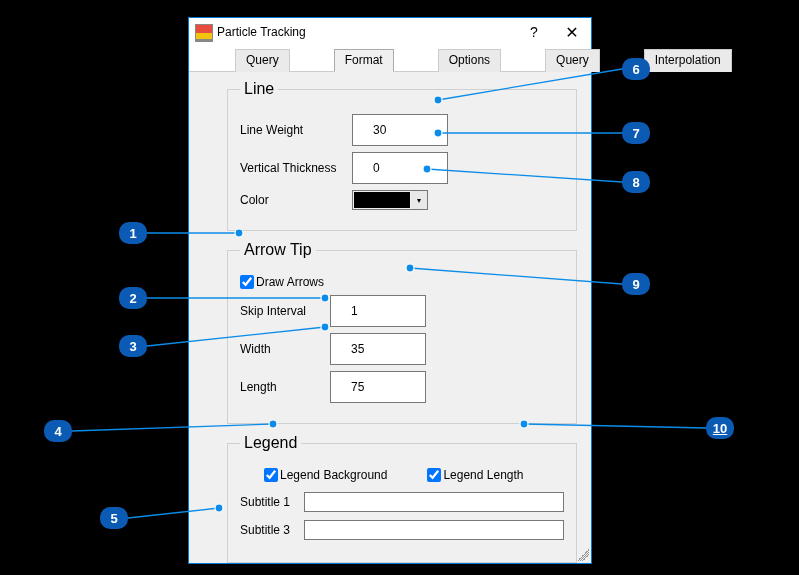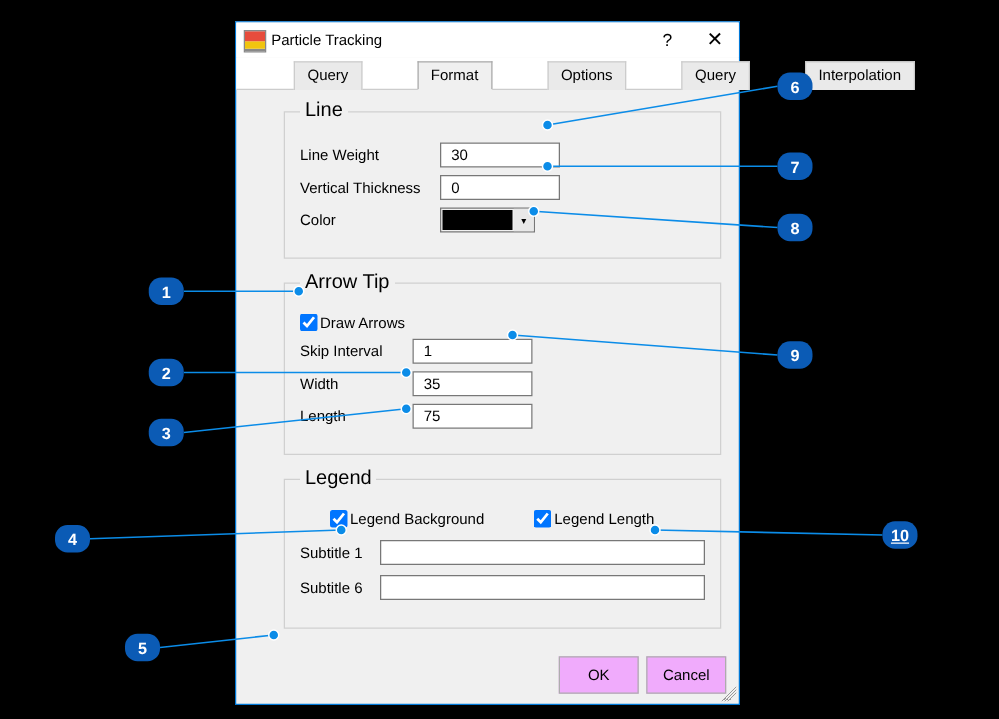--- a/index.html
+++ b/index.html
@@ -102,24 +102,24 @@
     display: flex;
     align-items: center;
     margin: 6px 0;
   }
   .lbl {
     width: 112px;
   }
   .lbl-narrow { width: 90px; }
   input[type="text"].field {
     width: 96px;
-    height: 20px;
+    height: 32px;
     border: 1px solid #777;
     background: #fff;
-    padding: 1px 8px;
+    padding: 1px 20px;
     font: inherit;
   }
   .color-swatch {
     width: 76px; height: 20px;
     border: 1px solid #777;
     display: flex;
     align-items: stretch;
   }
   .color-fill {
     flex: 1;
@@ -287,21 +287,21 @@
         <label class="chk">
           <input type="checkbox" checked="" style="">
           <span>Legend Length</span>
         </label>
       </div>
       <div class="subtitle-row">
         <span class="lbl">Subtitle 1</span>
         <input type="text" value="" style="">
       </div>
       <div class="subtitle-row">
-        <span class="lbl">Subtitle 6</span>
+        <span class="lbl">Subtitle 3</span>
         <input type="text" value="" style="">
       </div>
     </fieldset>
 
   </div>
 
   <div class="button-bar">
     <button class="btn">OK</button>
     <button class="btn">Cancel</button>
     <div class="resize-grip"></div>

